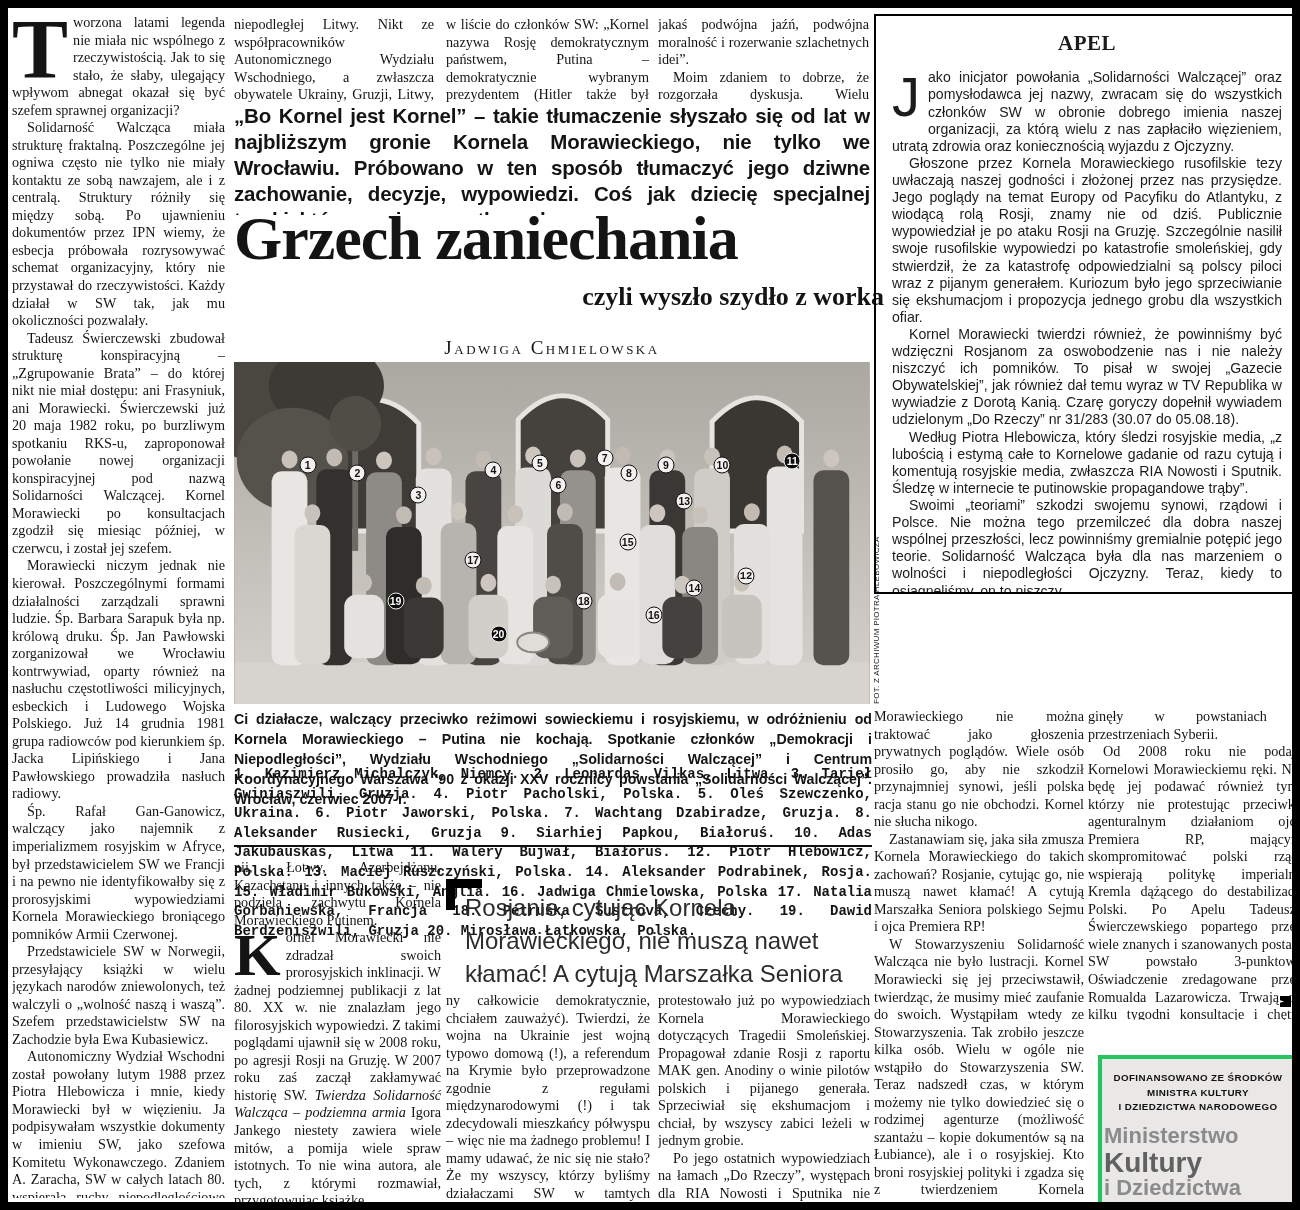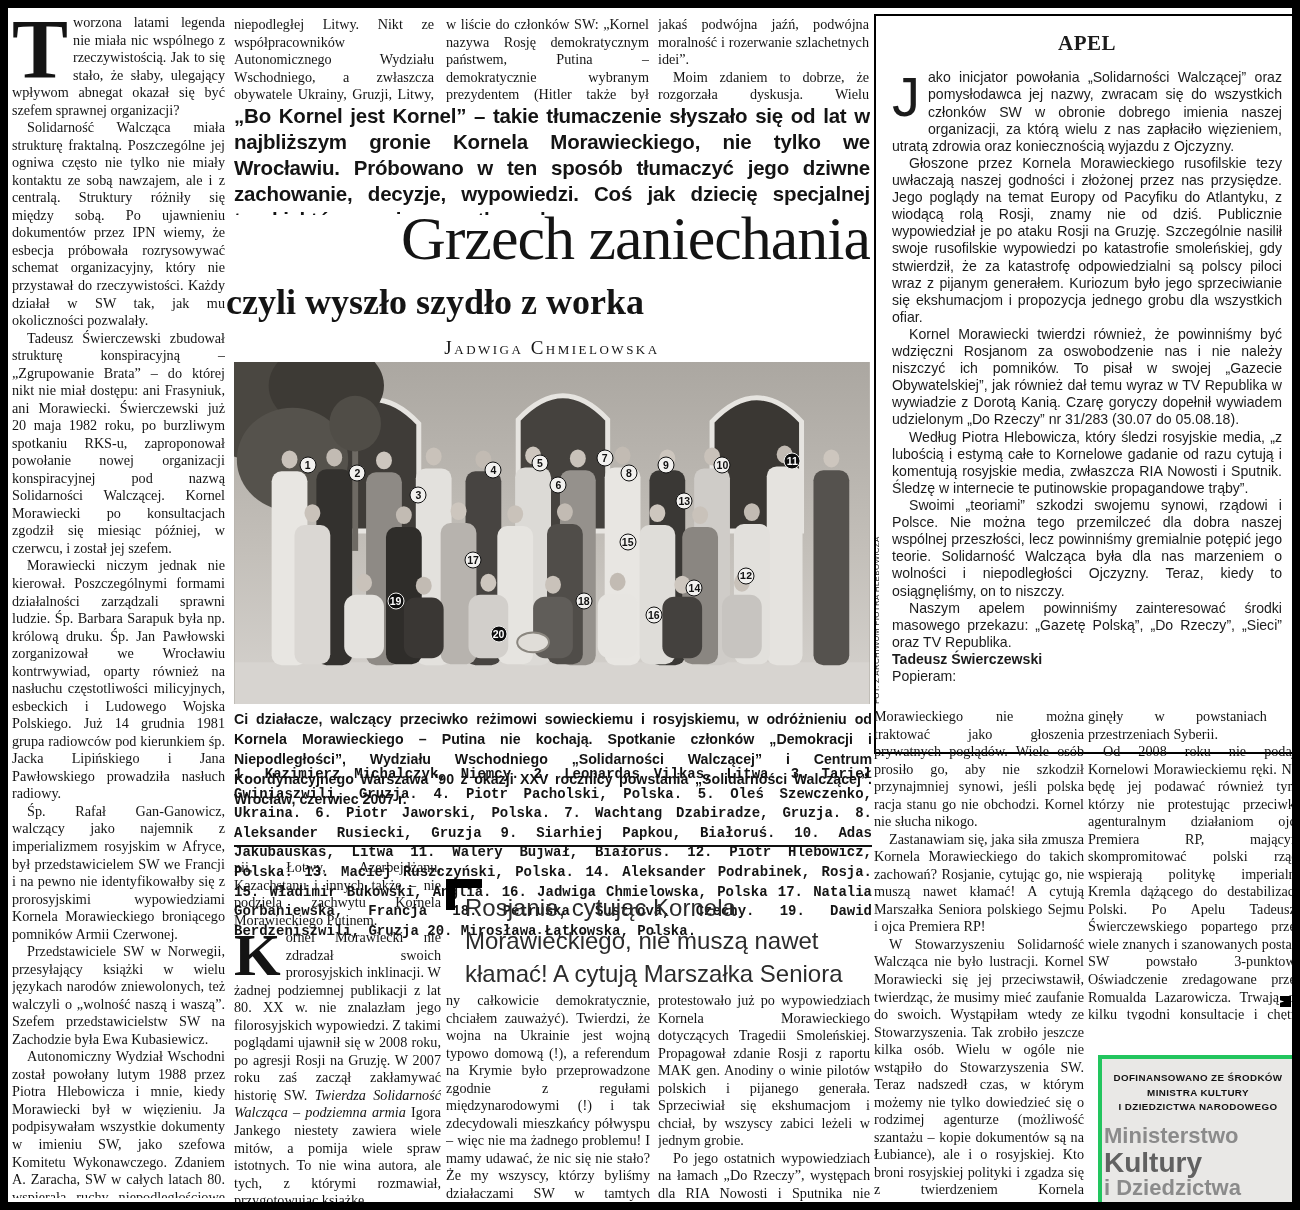--- a/index.html
+++ b/index.html
@@ -11,23 +11,23 @@
   .b{font-weight:bold;}
   .serifcol{font-size:14.2px;line-height:1.235;text-align:justify;hyphens:auto;}
   .dropcap{float:left;font-weight:bold;line-height:.78;padding:3px 5px 0 0;}
   #col1{left:4px;top:6px;width:213px;height:1184px;}
   #col1 .dropcap{font-size:84px;}
   #col2top{left:226px;top:8px;width:200px;height:86px;}
   #col3top{left:438px;top:8px;width:203px;height:86px;}
   #col4top{left:650px;top:8px;width:211px;height:86px;}
   #lead{left:226px;top:95px;width:636px;height:112px;font-family:"Liberation Sans",sans-serif;
         font-weight:bold;font-size:20.5px;line-height:1.27;text-align:justify;letter-spacing:-.2px;}
-  #headline{left:226px;top:199px;width:636px;text-align:right;font-size:62px;font-weight:normal;
+  #headline{left:226px;top:199px;width:636px;text-align:left;font-size:62px;font-weight:bold;
         letter-spacing:-1px;line-height:1;}
-  #subhead{left:218px;top:275px;width:636px;text-align:left;font-size:36px;font-weight:bold;line-height:1.1;}
+  #subhead{left:240px;top:275px;width:636px;text-align:right;font-size:26px;font-weight:bold;line-height:1.1;}
   #byline{left:226px;top:329px;width:636px;text-align:center;font-variant:small-caps;
         font-size:19px;letter-spacing:2.5px;}
   #photo{left:226px;top:354px;width:636px;height:342px;background:#b9b5af;}
   #photo svg{display:block;}
   .badge{position:absolute;width:17px;height:17px;border-radius:50%;background:#f2f1ef;
         border:1.5px solid #111;color:#111;font:bold 10.5px/15px "Liberation Sans",sans-serif;
         text-align:center;transform:translate(-50%,-50%);box-sizing:border-box;}
   .badge.dark{background:#0d0d0d;color:#fff;border-color:#f2f1ef;}
   #credit{left:864px;top:354px;height:342px;width:10px;font-family:"Liberation Sans",sans-serif;
         font-size:8px;color:#222;writing-mode:vertical-rl;transform:rotate(180deg);
@@ -37,21 +37,21 @@
   #legend{left:226px;top:757px;width:638px;font-family:Liberation Mono, monospace;
         font-weight:bold;font-size:14px;line-height:1.4;text-align:justify;}
   #rule{left:226px;top:837px;width:638px;height:2px;background:#111;}
   #colA{left:226px;top:851px;width:207px;height:348px;}
   #colA .dropcap{font-size:60px;}
   #qmark{left:438px;top:871px;width:27px;height:22px;border-top:9px solid #000;border-left:9px solid #000;}
   #pullquote{left:457px;top:884px;width:407px;height:96px;font-family:"Liberation Sans",sans-serif;
         font-size:24px;line-height:1.37;color:#2c2c2c;}
   #colB{left:438px;top:984px;width:204px;height:214px;}
   #colC{left:650px;top:984px;width:212px;height:214px;}
-  #sidebar{left:866px;top:6px;width:426px;height:740px;border:2px solid #000;box-sizing:border-box;
+  #sidebar{left:866px;top:6px;width:426px;height:580px;border:2px solid #000;box-sizing:border-box;
         padding:14px 16px;font-family:"Liberation Sans",sans-serif;font-size:14.1px;line-height:1.215;
         text-align:justify;color:#1b1b1b;hyphens:auto;}
   .apel-t{text-align:center;font-family:"Liberation Serif",serif;font-weight:bold;font-size:21px;
         line-height:1.3;letter-spacing:.5px;}
   #apelbody{margin-top:12px;}
   #sidebar .dropcap{font-size:56px;font-weight:normal;line-height:.9;padding-right:8px;}
   #sidebar .ind{text-indent:17px;}
   #colD{left:866px;top:700px;width:210px;height:500px;}
   #colE{left:1080px;top:700px;width:214px;height:312px;}
   #endmark{left:1272px;top:988px;width:11px;height:11px;background:#000;

